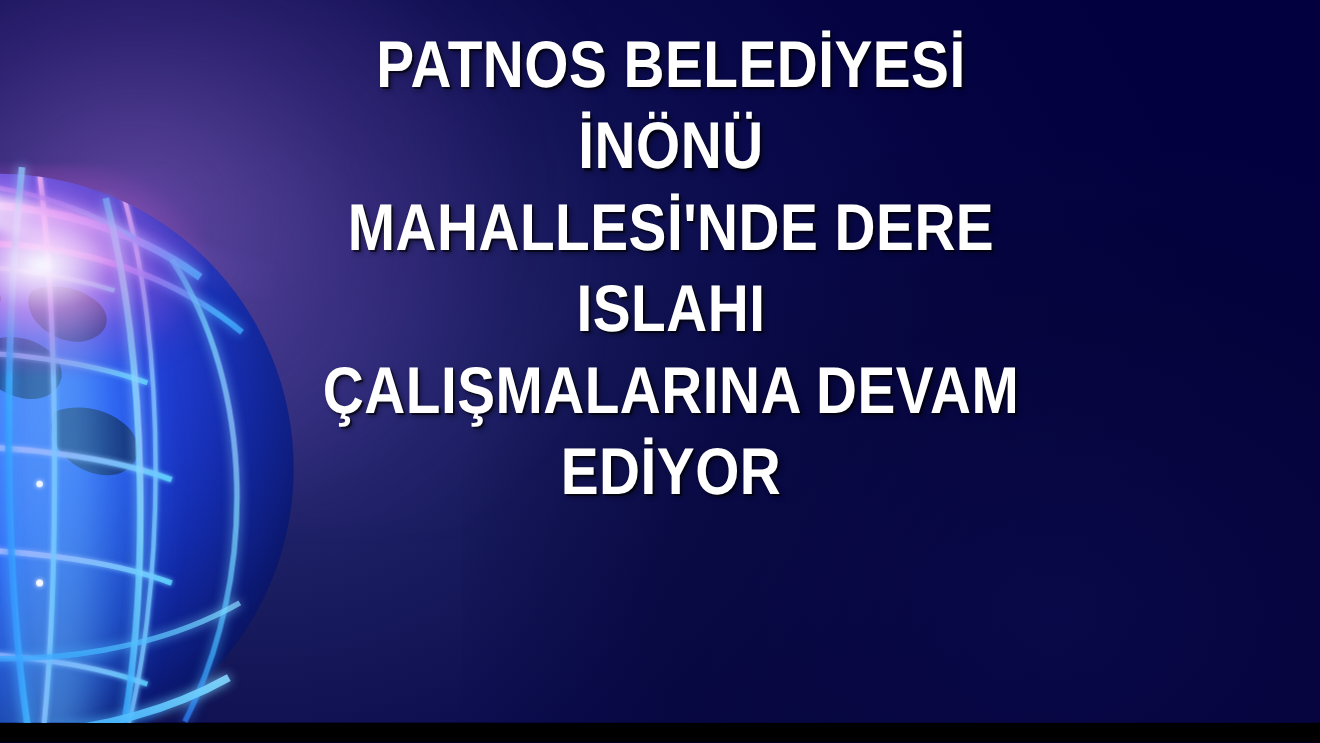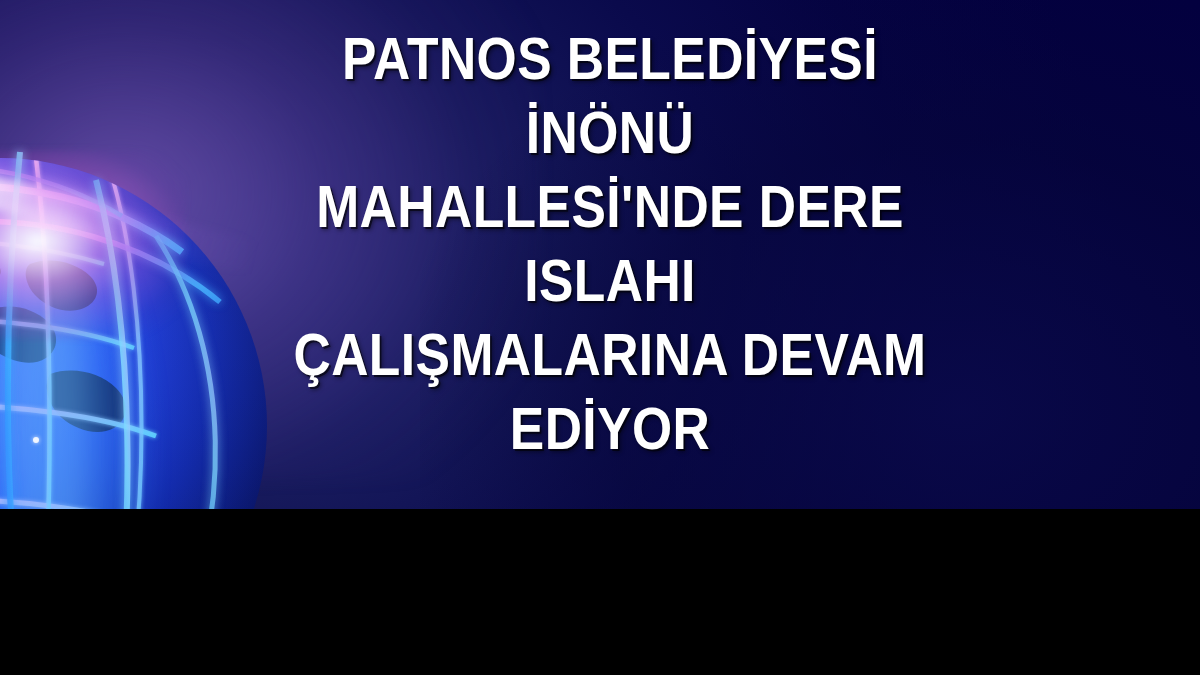--- a/index.html
+++ b/index.html
@@ -3,21 +3,21 @@
 <meta charset="utf-8">
 <style>
   html, body {
     margin: 0;
     padding: 0;
     background: #000;
   }
   #stage {
     position: relative;
     width: 1200px;
-    height: 509px;
+    height: 657px;
     overflow: hidden;
     font-family: "Liberation Sans", sans-serif;
     background: #03003f;
   }
 
   
   .bg-base {
     position: absolute;
     inset: 0;
     background:

